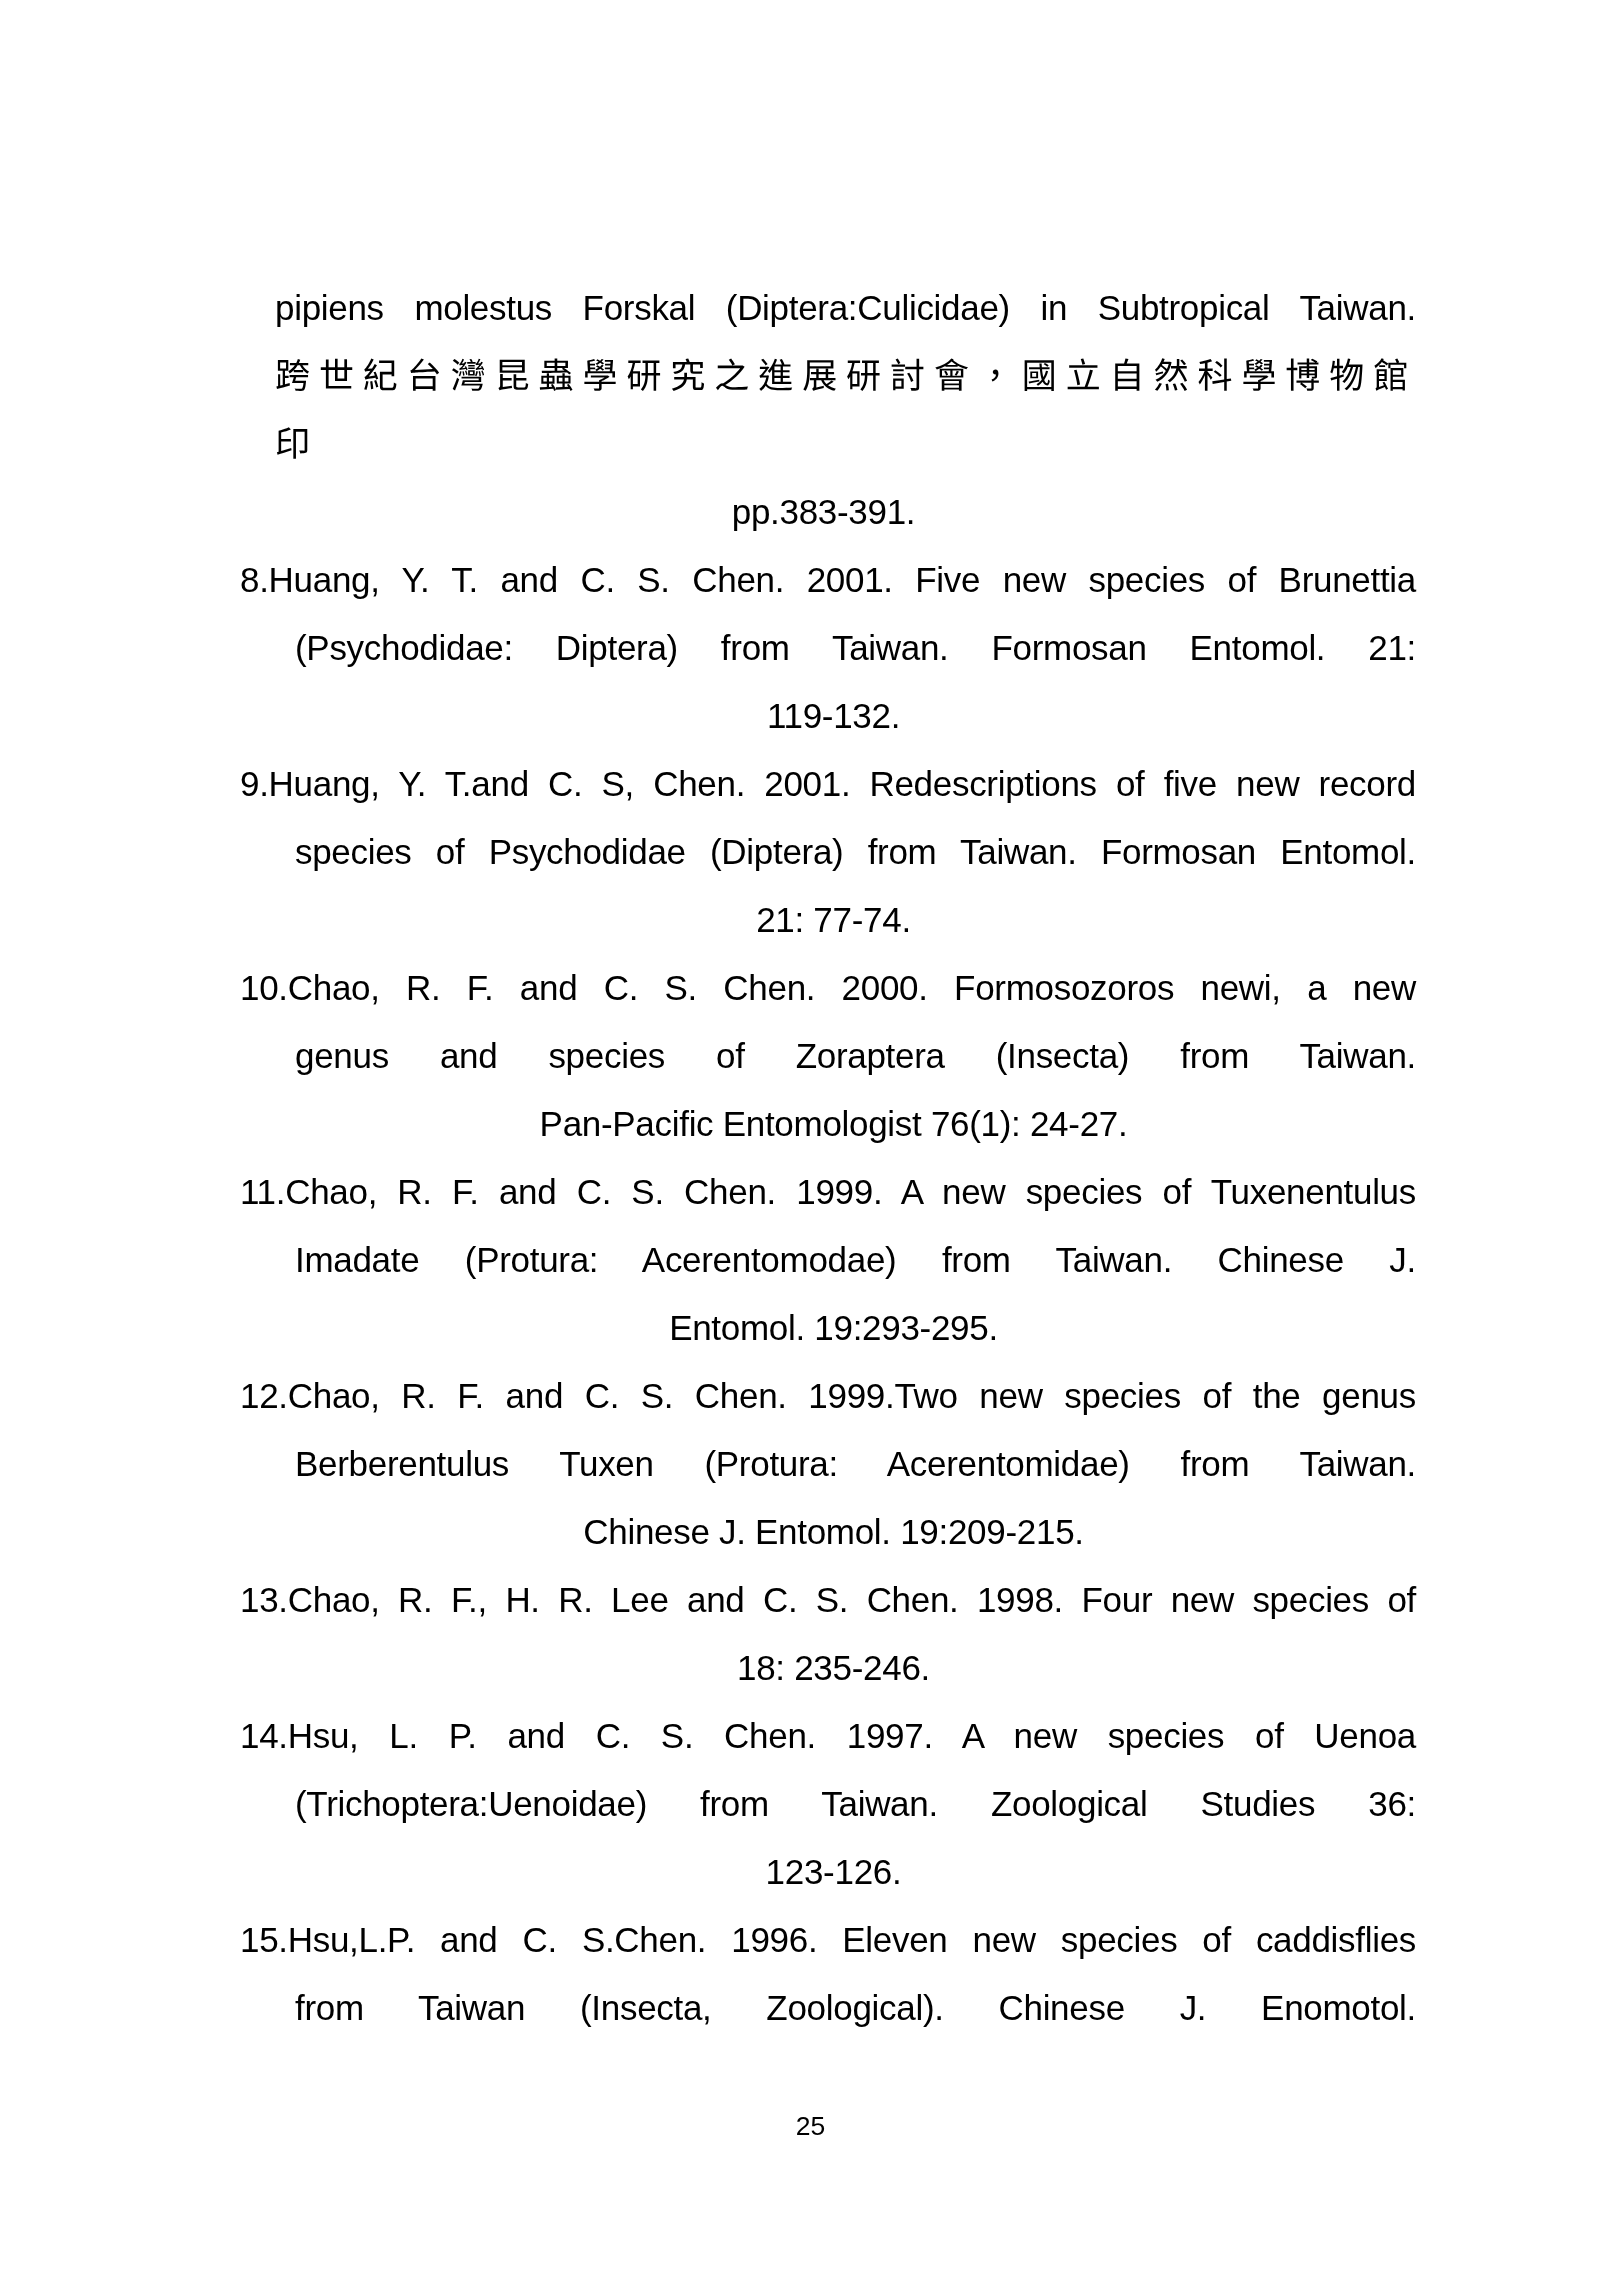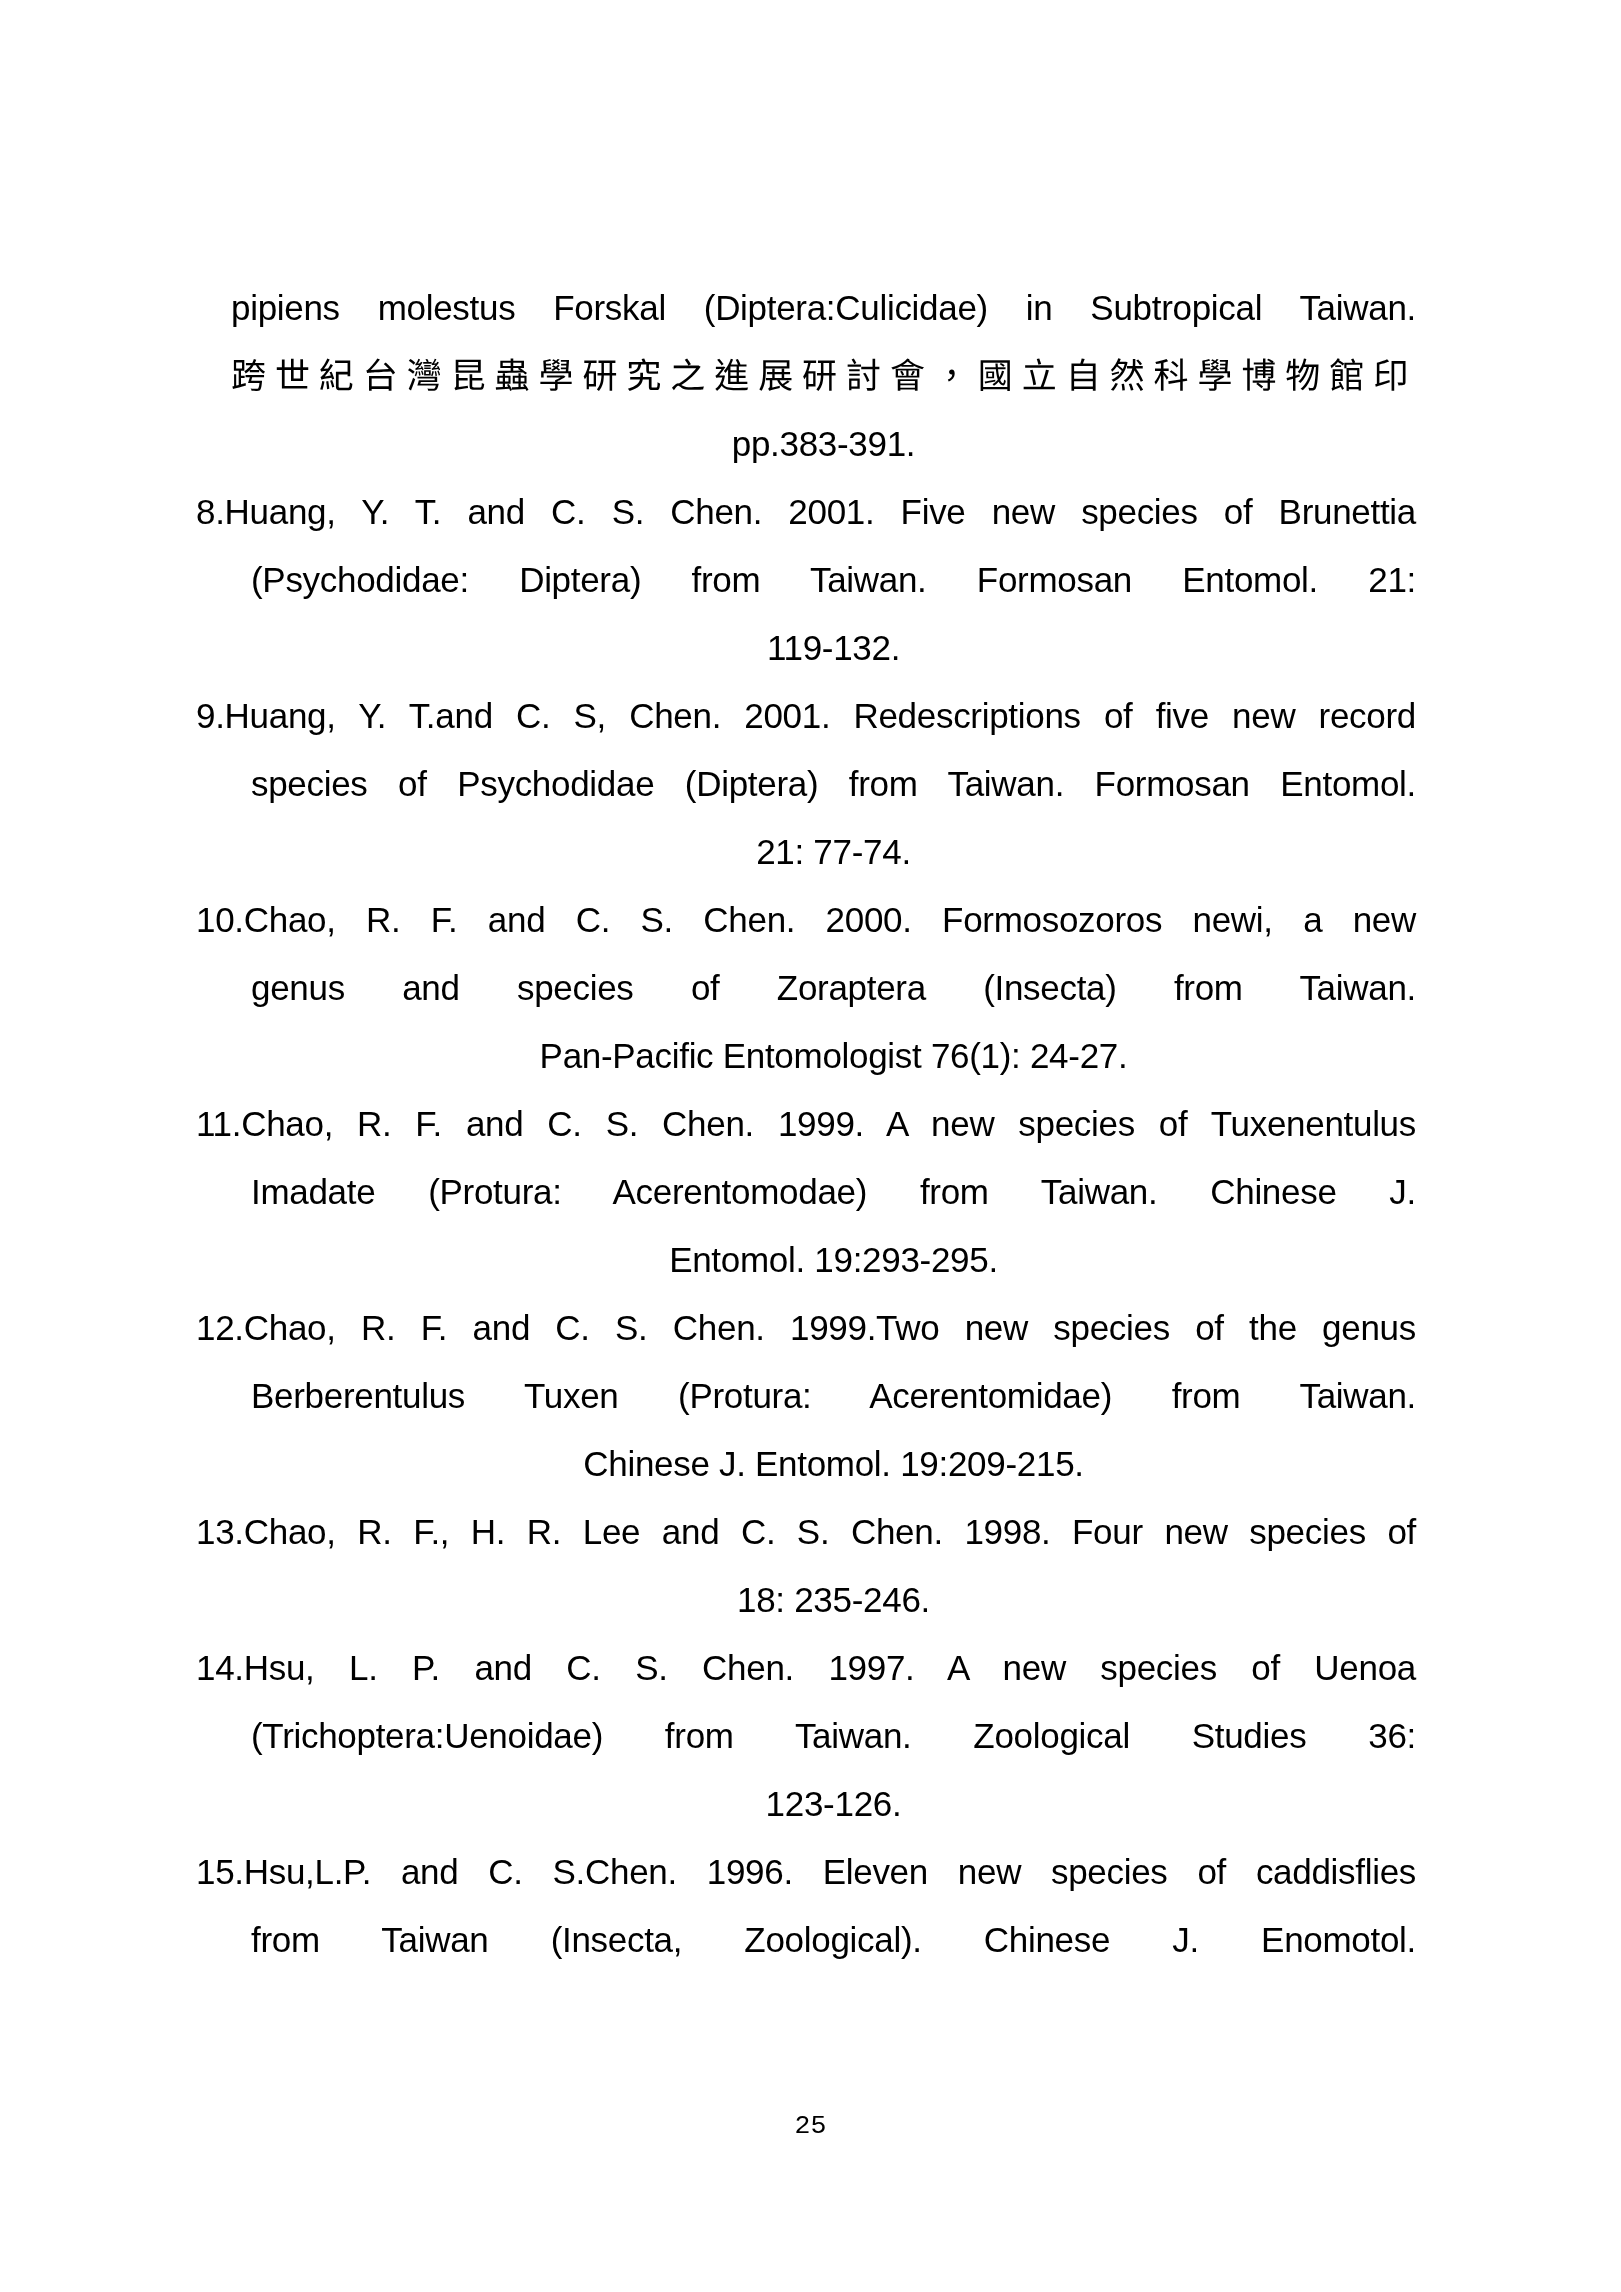--- a/index.html
+++ b/index.html
@@ -23,34 +23,35 @@
     line-height: 68px;
     letter-spacing: -0.3px;
     white-space: nowrap;
     text-align: center;
   }
   
   .ln.j {
     white-space: normal;
     text-align: justify;
     text-align-last: justify;
+    margin-left: 44px;
   }
   
   .ln.cont { padding-left: 55px; }
   
   .ln.cont36 { padding-left: 35px; }
   
   .ln.zh { letter-spacing: 7.8px; }
   .page-number {
     position: absolute;
     top: 2107px;
     left: 0;
     width: 100%;
     text-align: center;
-    font-family: Liberation Mono, monospace;
+    font-family: Liberation Sans, sans-serif;
     font-size: 26.5px;
     line-height: 39px;
     letter-spacing: 0;
   }
 </style>
 </head>
 <body>
 
 <div class="page">
   <div class="text-block">

